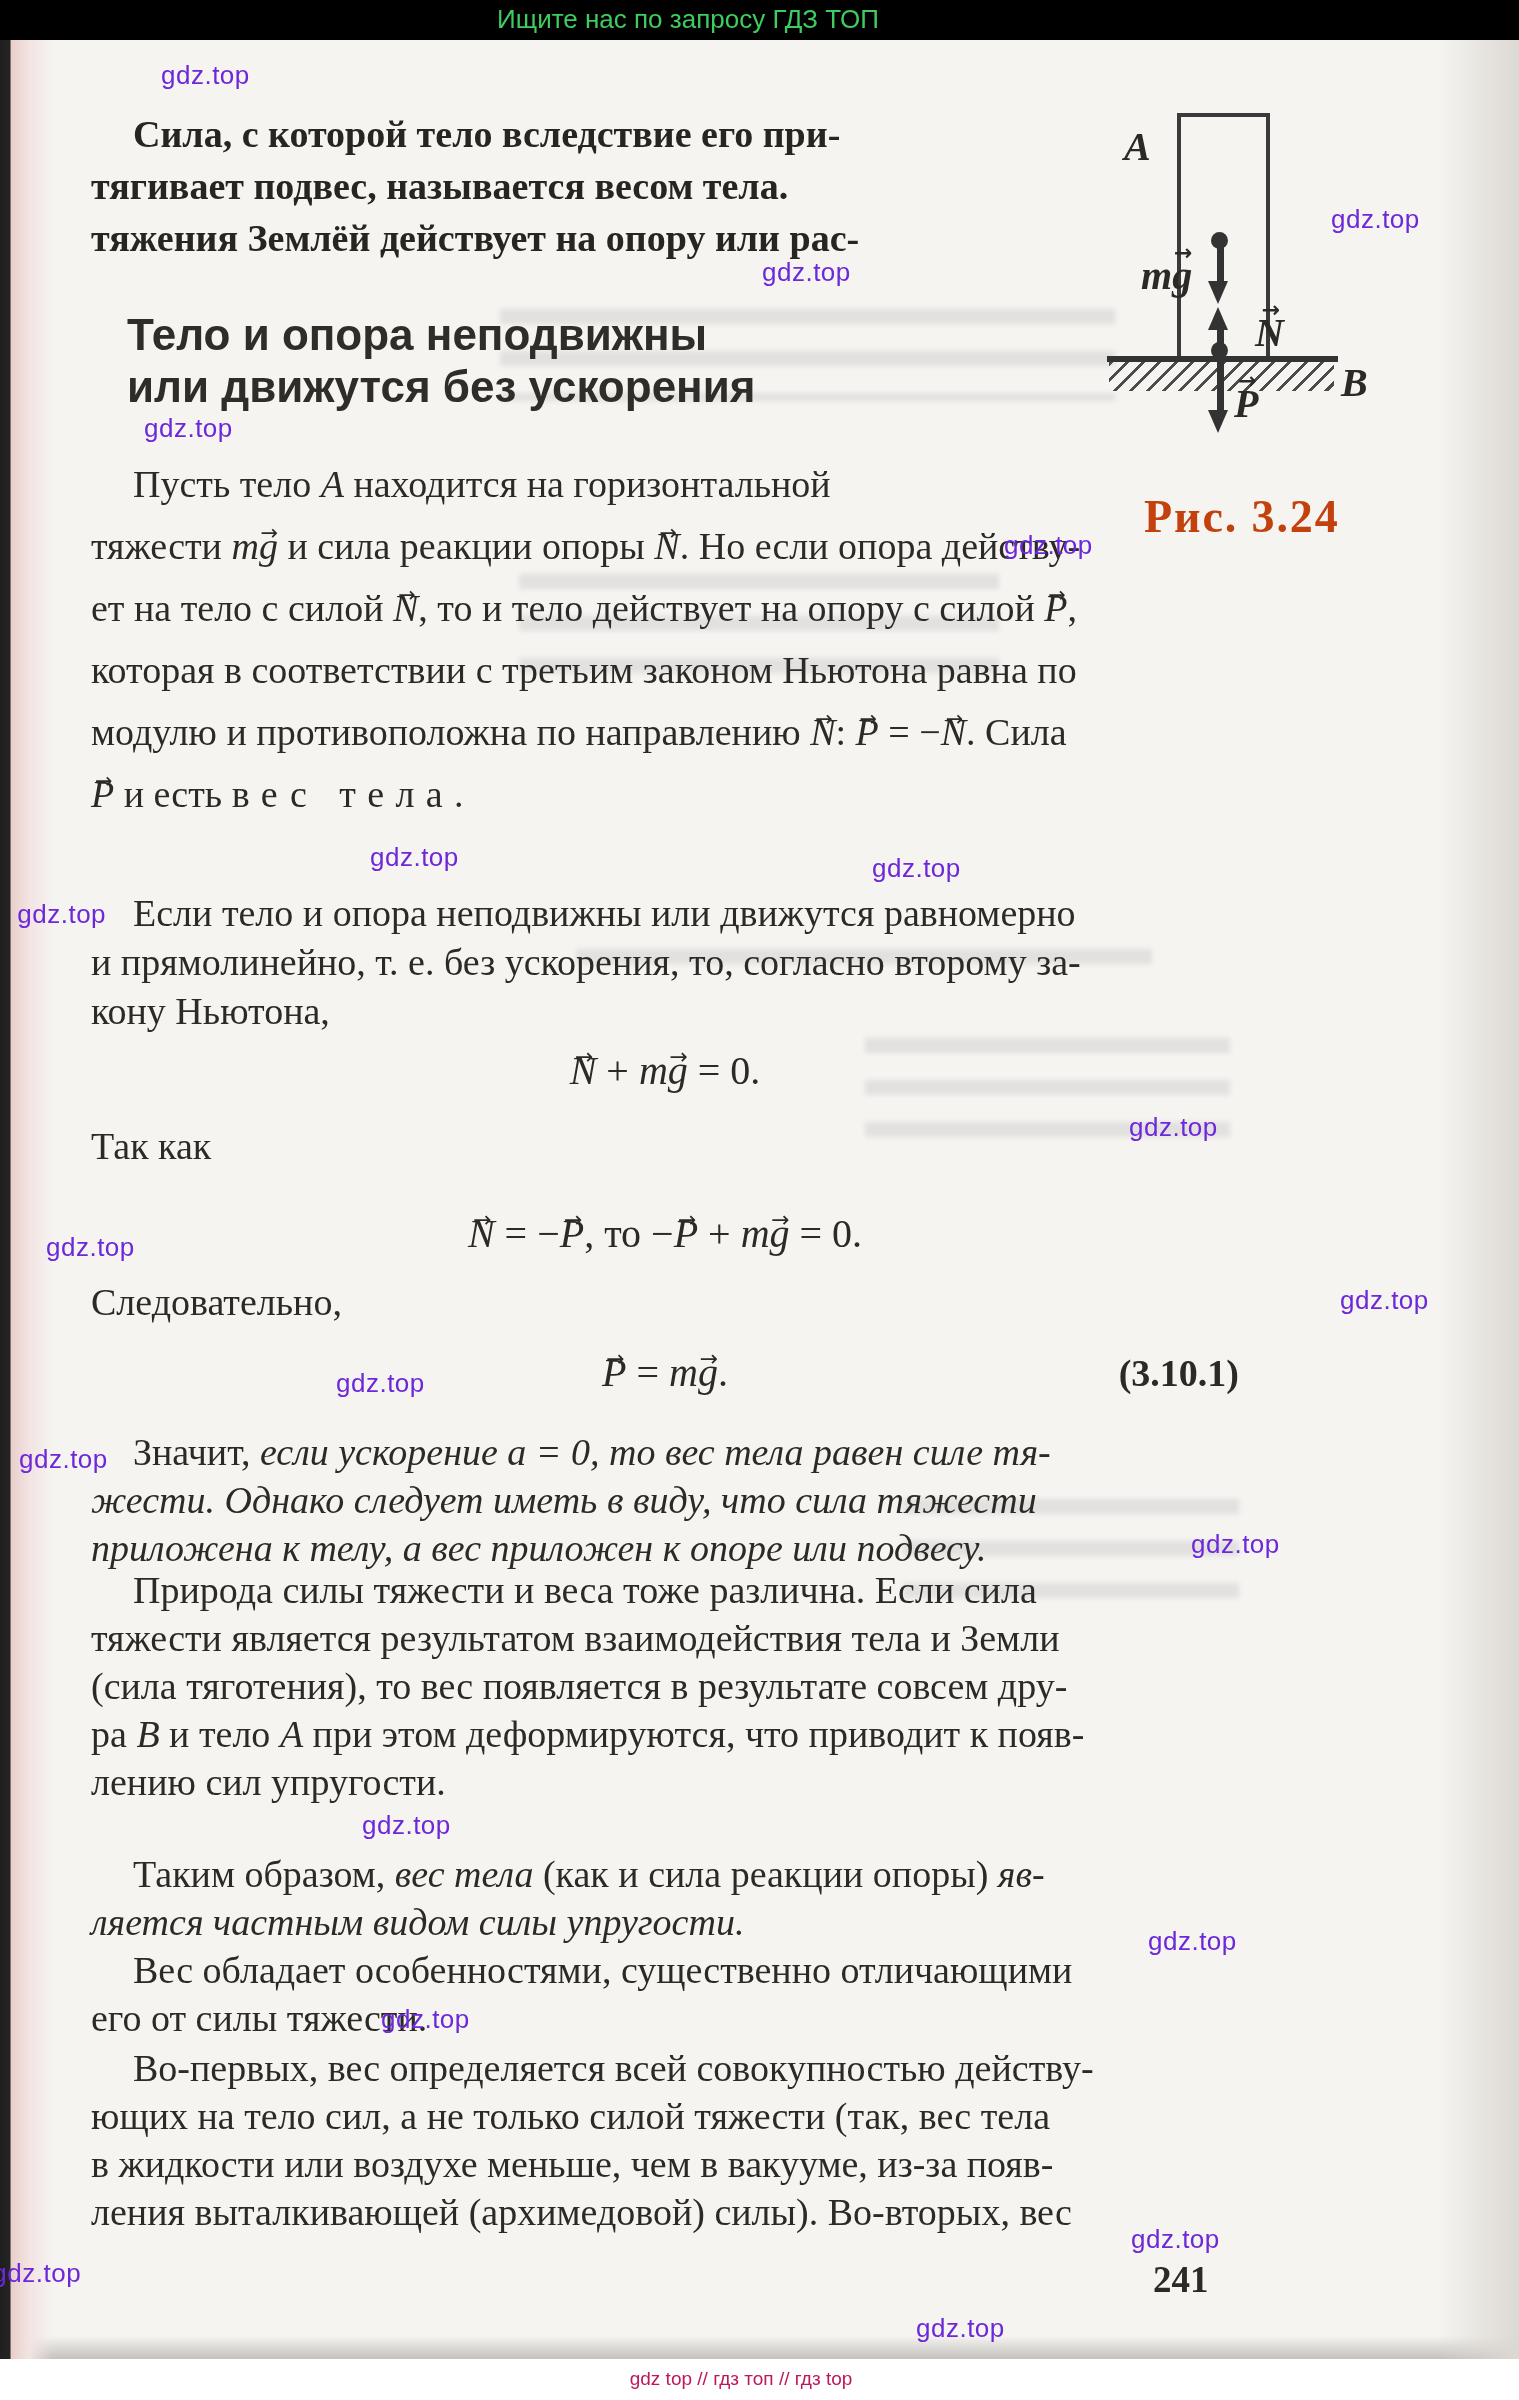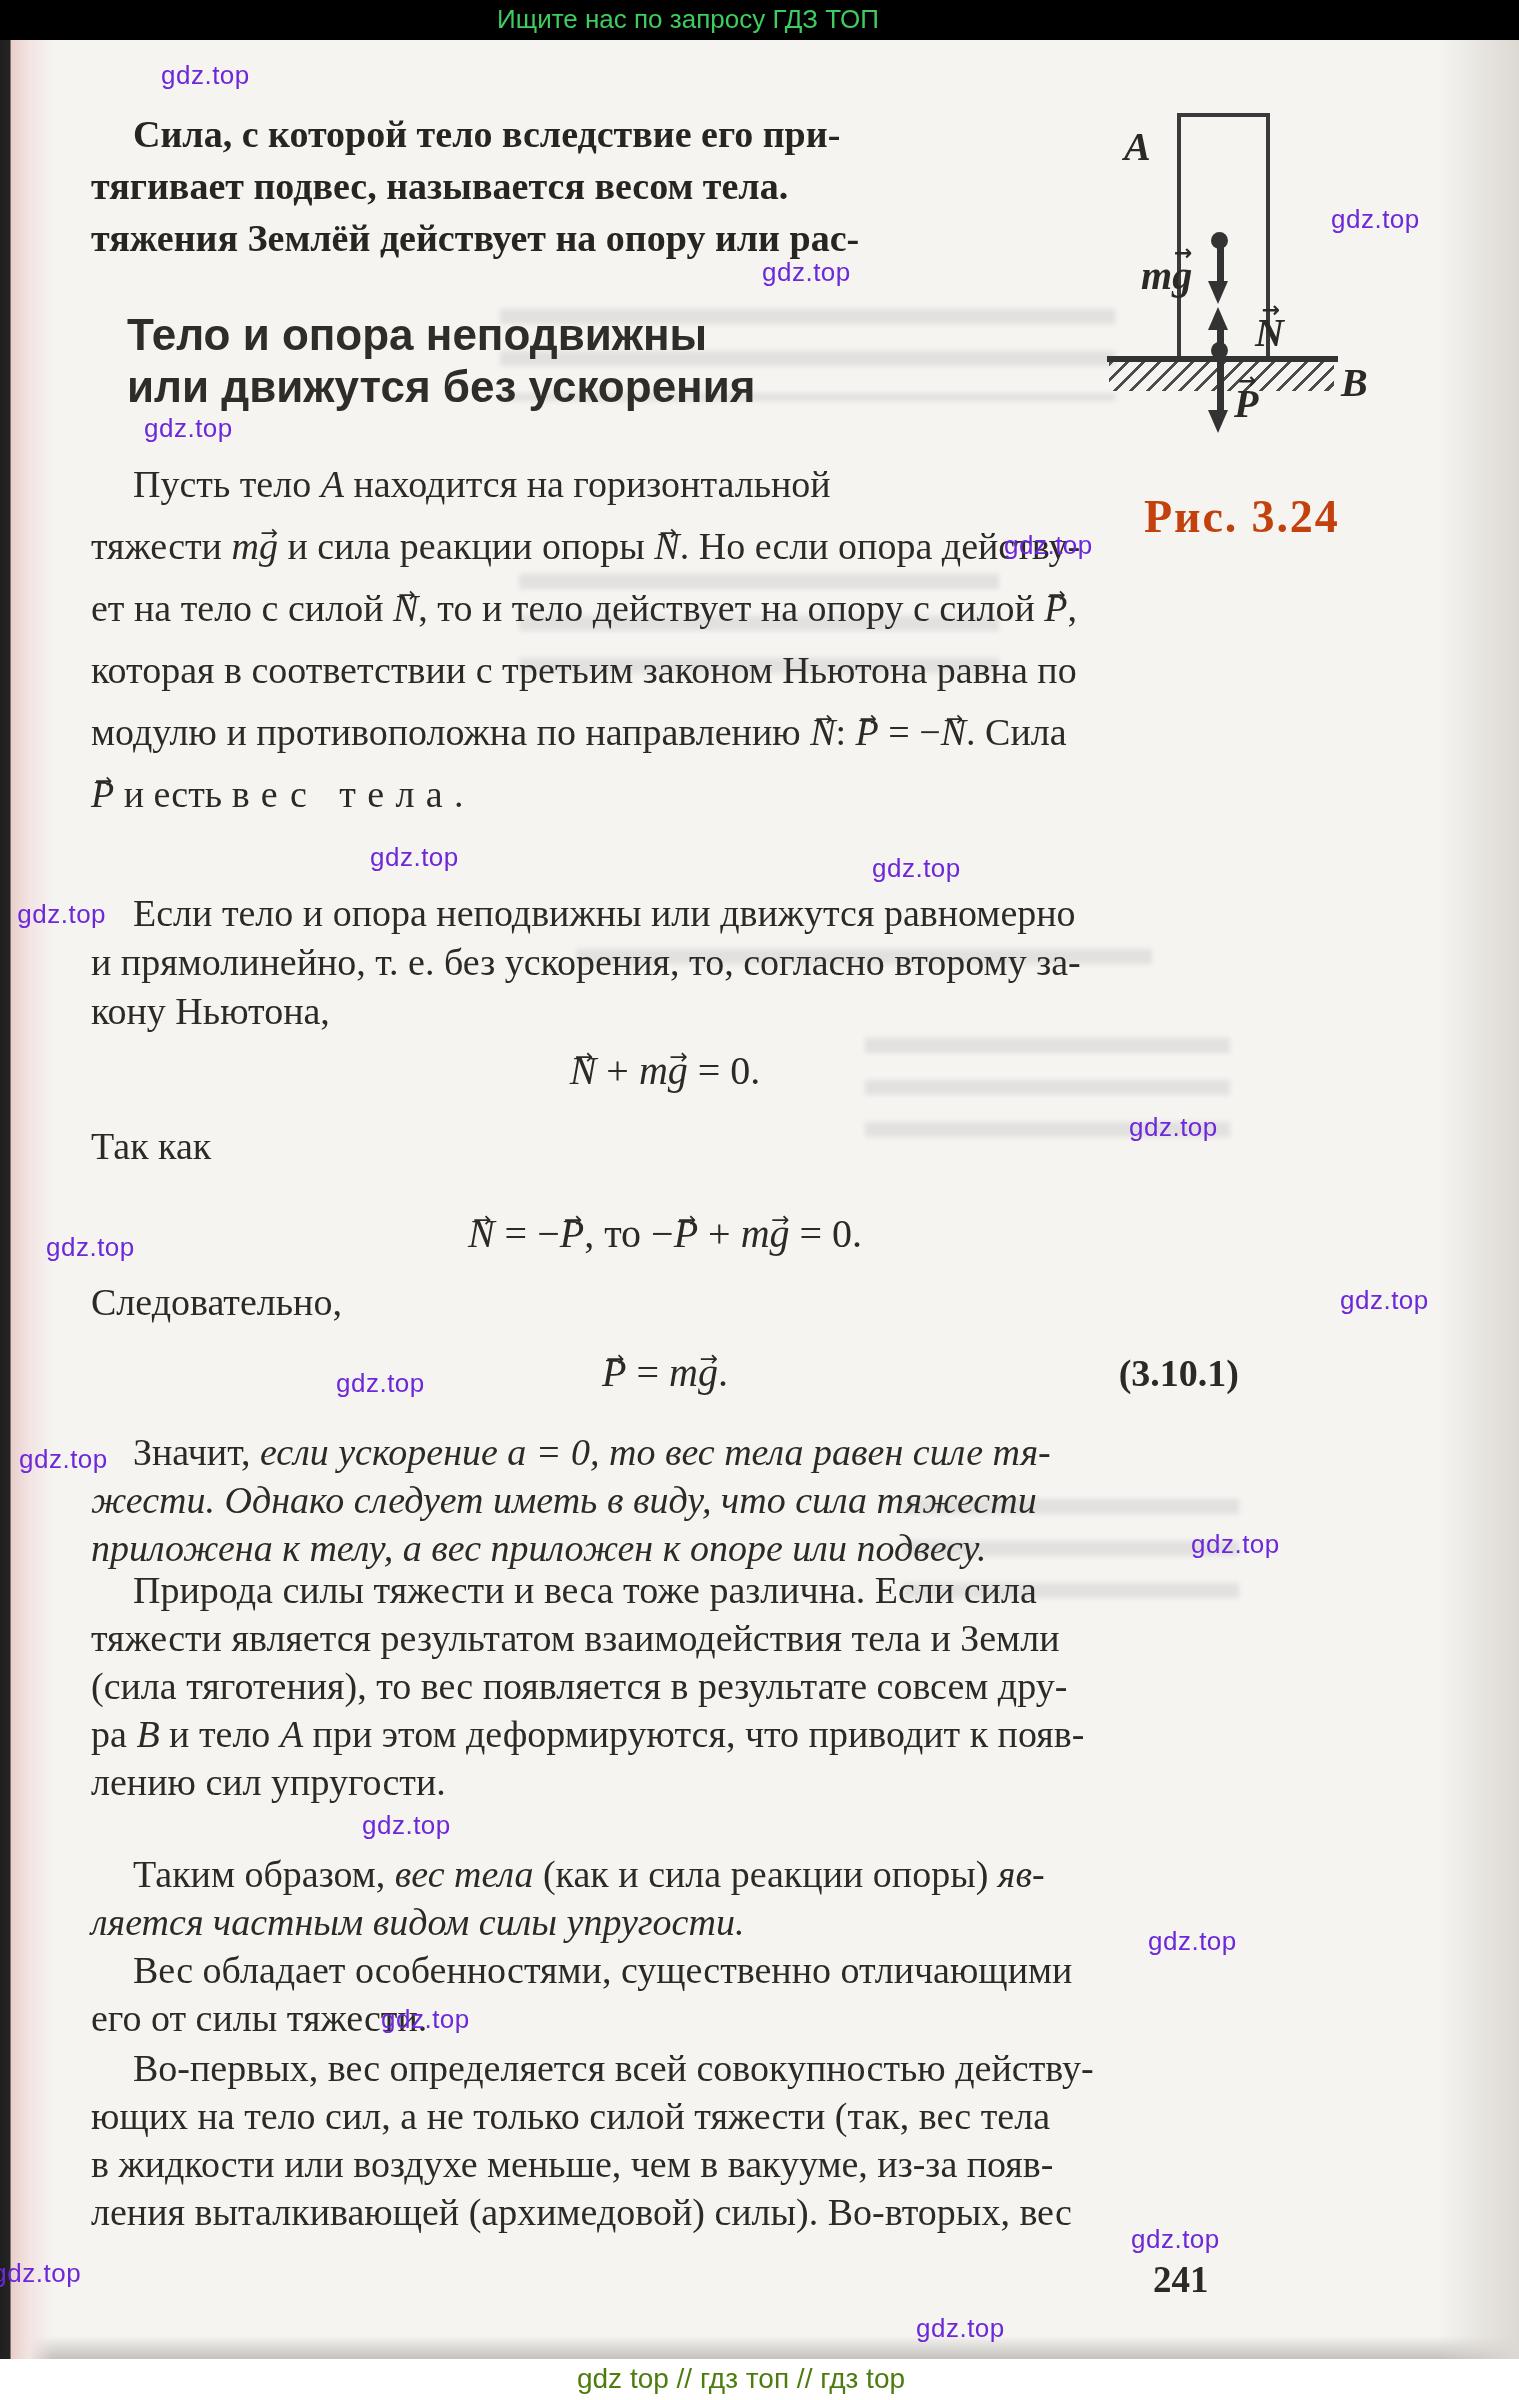--- a/index.html
+++ b/index.html
@@ -1,21 +1,21 @@
 <!DOCTYPE html>
 <html><head>
 <meta charset="utf-8">
 <title>Scanned textbook page 241</title>
 <style>
   html,body{margin:0;padding:0;}
   body{width:1520px;height:2401px;position:relative;overflow:hidden;background:#ffffff;font-family:"Liberation Serif",serif;}
   .banner{position:absolute;left:0;top:0;width:1520px;height:40px;background:#000000;text-align:center;}
   .banner span{display:inline-block;line-height:38px;font-family:"Liberation Sans",sans-serif;font-size:26px;color:#3ecb60;padding-right:144px;}
   .footer{position:absolute;left:0;top:2359px;width:1520px;height:41px;background:#ffffff;text-align:center;}
-  .footer span{display:inline-block;line-height:40px;font-family:"Liberation Sans",sans-serif;font-size:28px;color:#4d7c0f;padding-right:38px;}
+  .footer span{display:inline-block;line-height:40px;font-family:"Liberation Sans",sans-serif;font-size:19px;color:#be185d;padding-right:38px;}
   .paper{position:absolute;left:0;top:40px;width:1520px;height:2319px;
      background:
        linear-gradient(to right, #1f1f1f 0px, #242424 9.6px, #e9cfcd 11.5px, #f2e4e2 29px, rgba(245,244,241,0) 53px),
        linear-gradient(to left, #dcd8d2 0px, rgba(245,244,241,0) 82px),
        linear-gradient(to bottom, rgba(245,244,241,0) 99%, #c4c1bf 100%),
        #f5f4f1;}
   .tb{position:absolute;color:#2b2a27;}
   .serif{font-family:"Liberation Serif",serif;font-size:38px;}
   .ln{display:block;white-space:nowrap;}
   .ind{padding-left:42px;}

